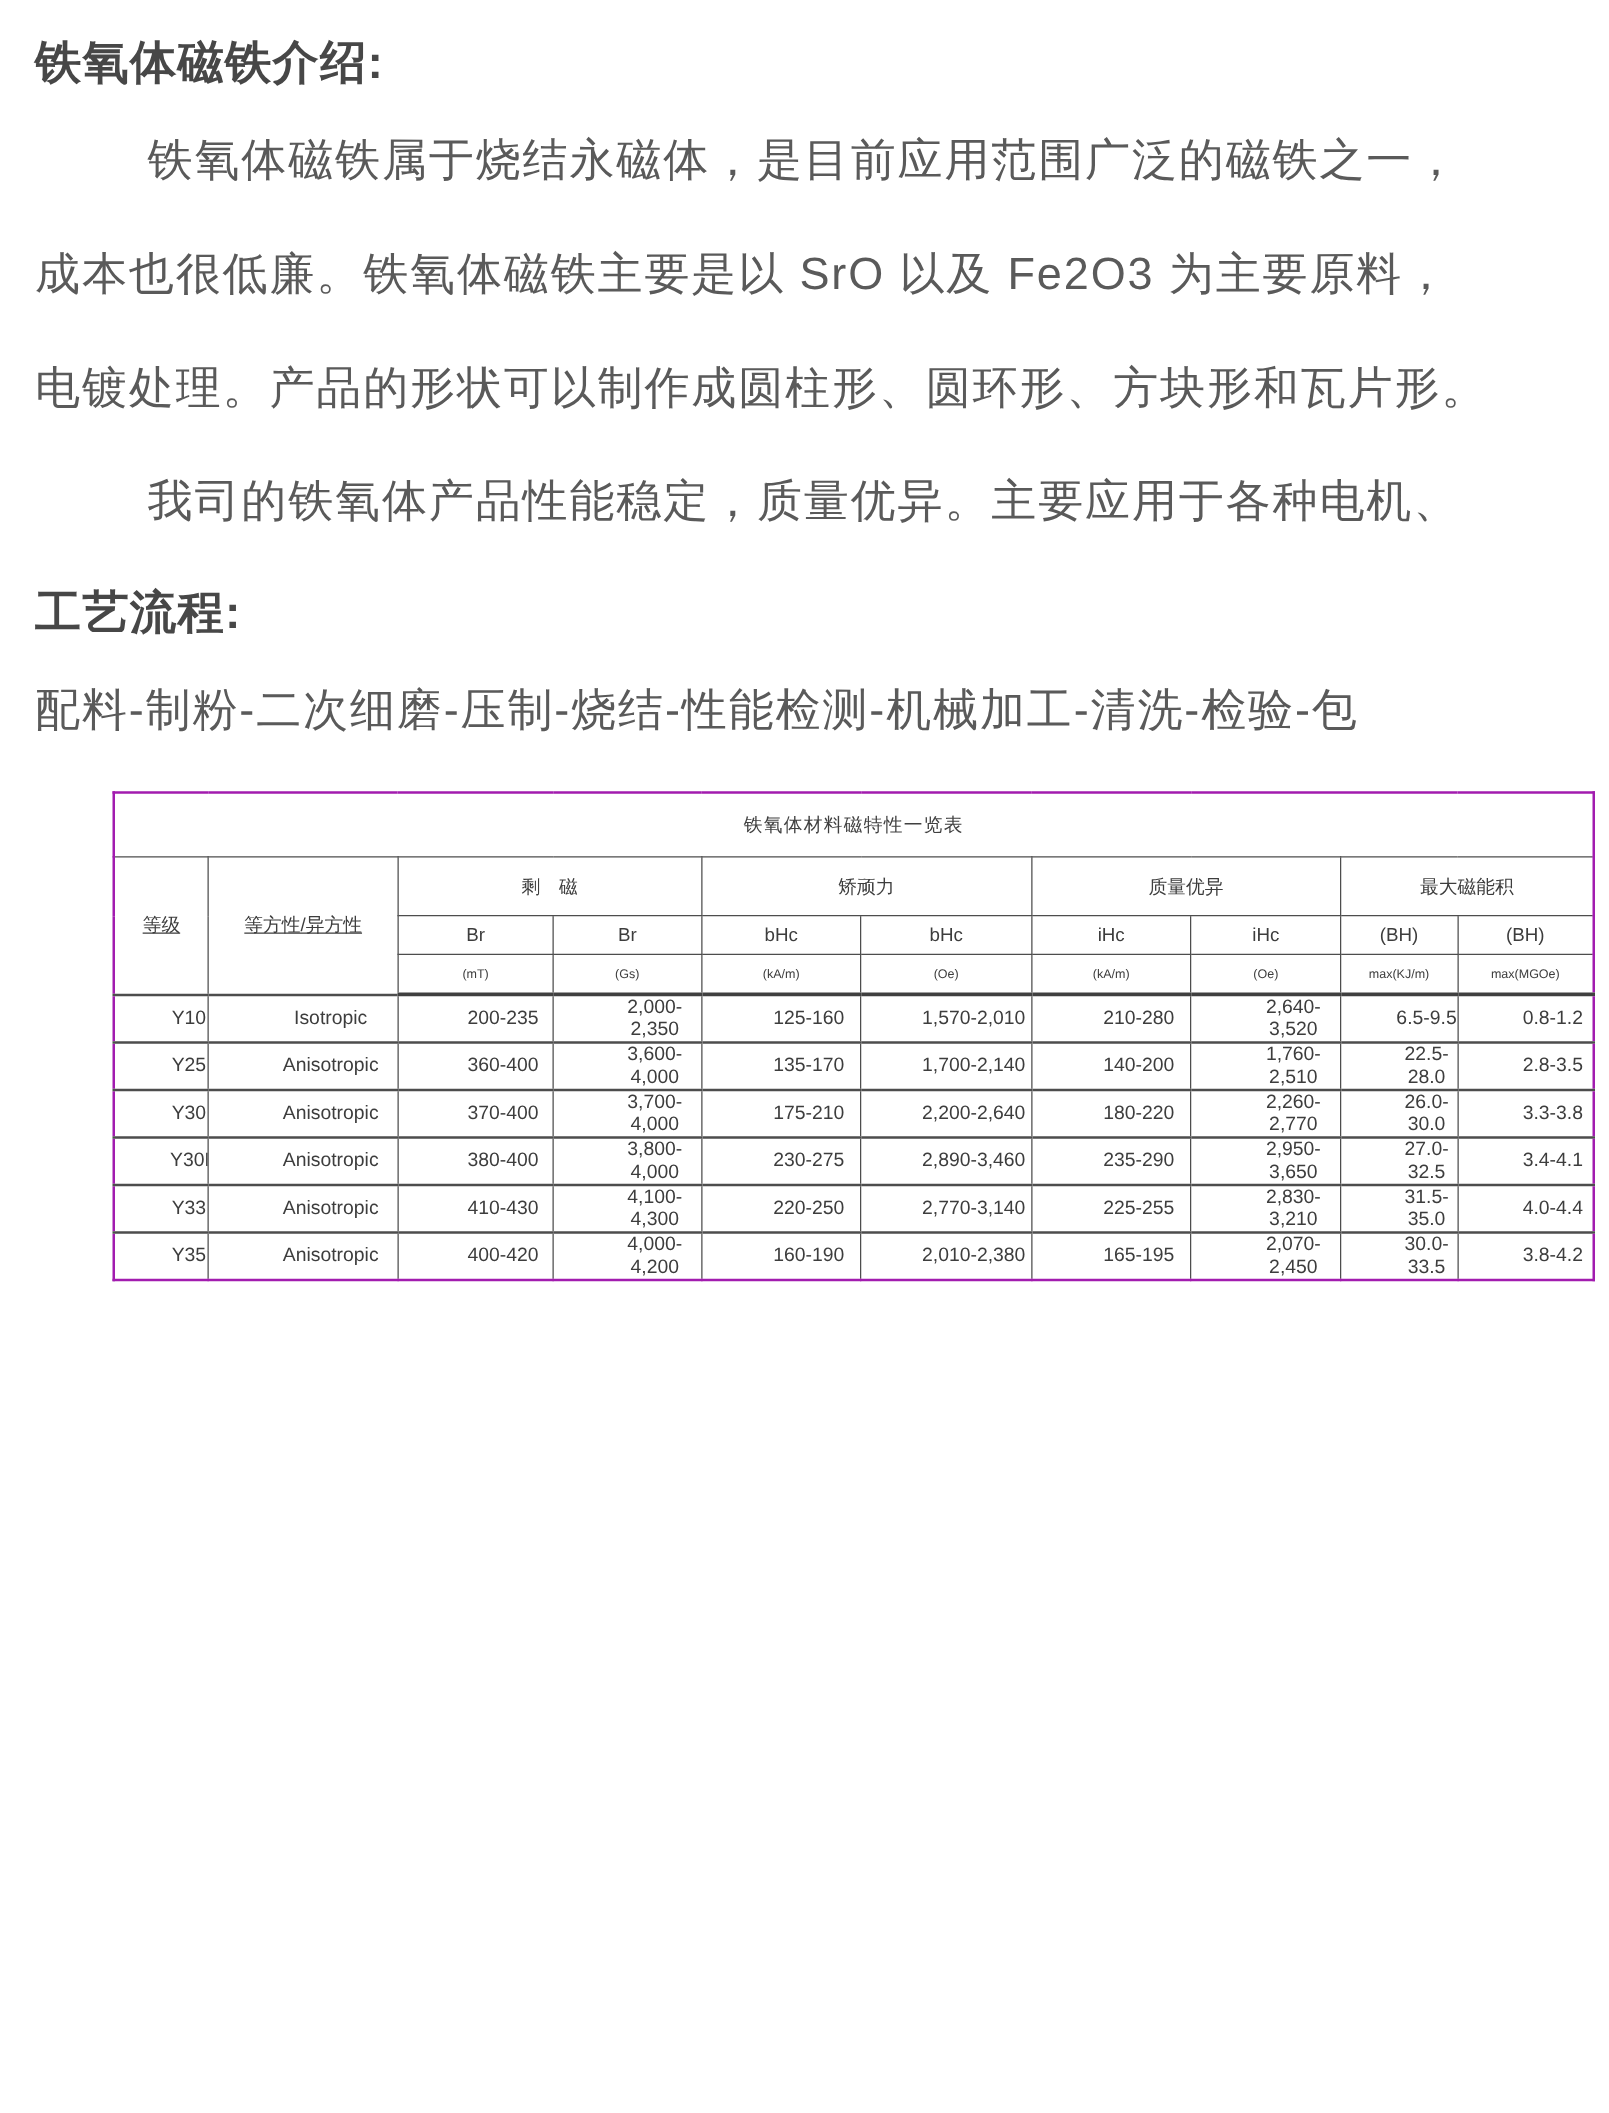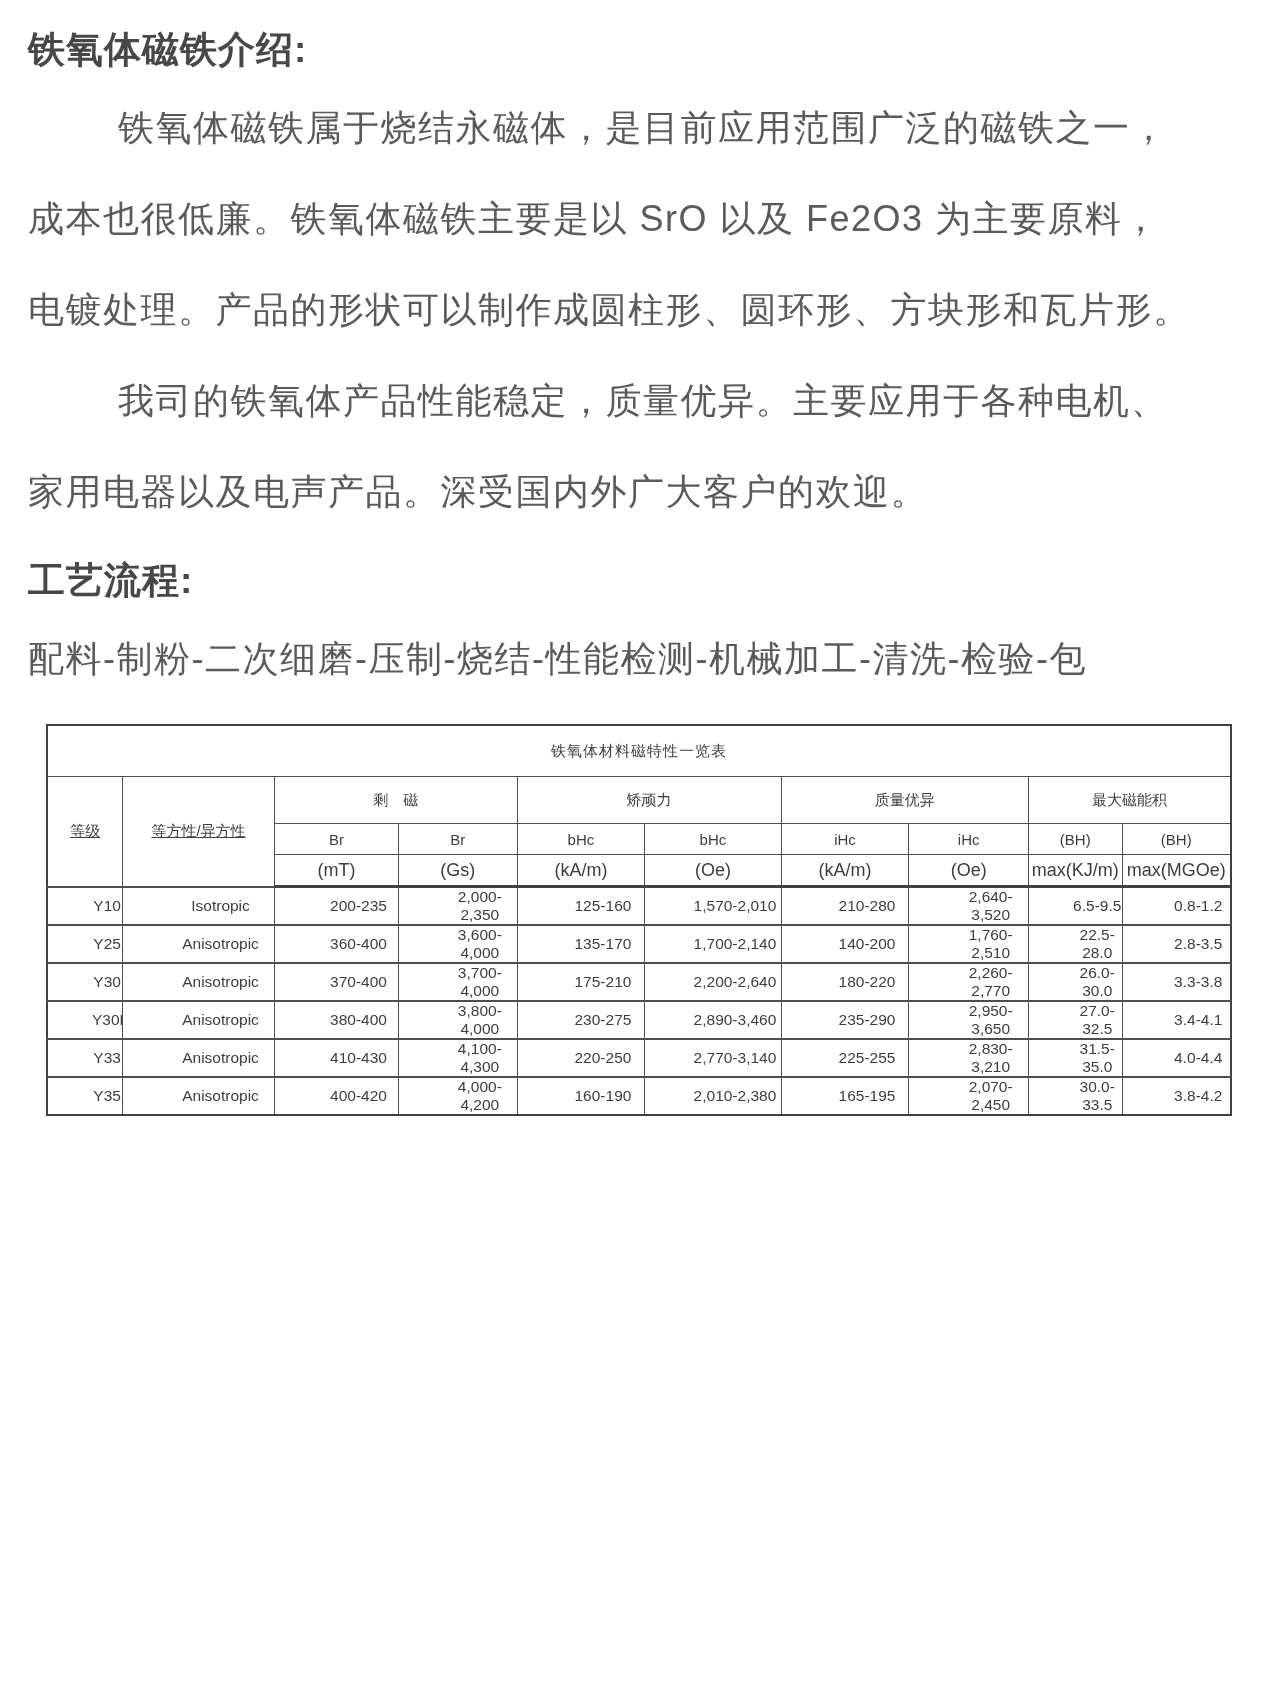--- a/index.html
+++ b/index.html
@@ -41,62 +41,62 @@
   
   .table-wrap {
     margin: 20px 0 0 18px;
     width: 1186px;
   }
   table.props {
     width: 100%;
     border-collapse: collapse;
     table-layout: fixed;
     color: #3d3d3d;
-    border: 2px solid #404040;
+    border: 2px solid #a21caf;
+    margin-left: 44px;
   }
   table.props td {
     border: 1px solid #4d4d4d;
     text-align: center;
     vertical-align: middle;
     padding: 0;
     font-size: 15px;
     overflow: hidden;
   }
   td.t-title {
     height: 50px;
     font-size: 19px;
     color: #404040;
     border-bottom: 2px solid #404040;
     letter-spacing: 1px;
   }
   tr.group-row td { height: 46px; font-size: 15px; }
   td.group-cell { border-bottom: 3px solid #404040; }
   td.span-cell { font-size: 15px; }
   tr.symbol-row td { height: 30px; font-size: 15px; text-align: center; }
-  tr.unit-row td { height: 30px; font-size: 18px; border-bottom: 3px solid #404040; }
+  tr.unit-row td { height: 30px; font-size: 10px; border-bottom: 3px solid #404040; }
   td.span-cell { border-bottom: 3px solid #404040; text-decoration: underline; }
   table.props tbody.data tr td {
     height: 25px;
     font-size: 15.5px;
     border-top: 2px solid #4d4d4d;
     padding-left: 44px;
   }
 </style>
 </head>
 <body>
 
 <div class="page">
 
   <div class="doc-heading">铁氧体磁铁介绍:</div>
 
   <div class="doc-line indent">铁氧体磁铁属于烧结永磁体，是目前应用范围广泛的磁铁之一，</div>
   <div class="doc-line">成本也很低廉。铁氧体磁铁主要是以 SrO 以及 Fe2O3 为主要原料，</div>
   <div class="doc-line">电镀处理。产品的形状可以制作成圆柱形、圆环形、方块形和瓦片形。</div>
   <div class="doc-line indent">我司的铁氧体产品性能稳定，质量优异。主要应用于各种电机、</div>
-  <div class="doc-line">家用电器以及电声产品。深受国内外广大客户的欢迎。</div>
 
   <div class="spacer-sm"></div>
 
   <div class="doc-heading">工艺流程:</div>
 
   <div class="doc-line">配料-制粉-二次细磨-压制-烧结-性能检测-机械加工-清洗-检验-包</div>
 
   <div class="table-wrap">
     <table class="props">
       <colgroup>

